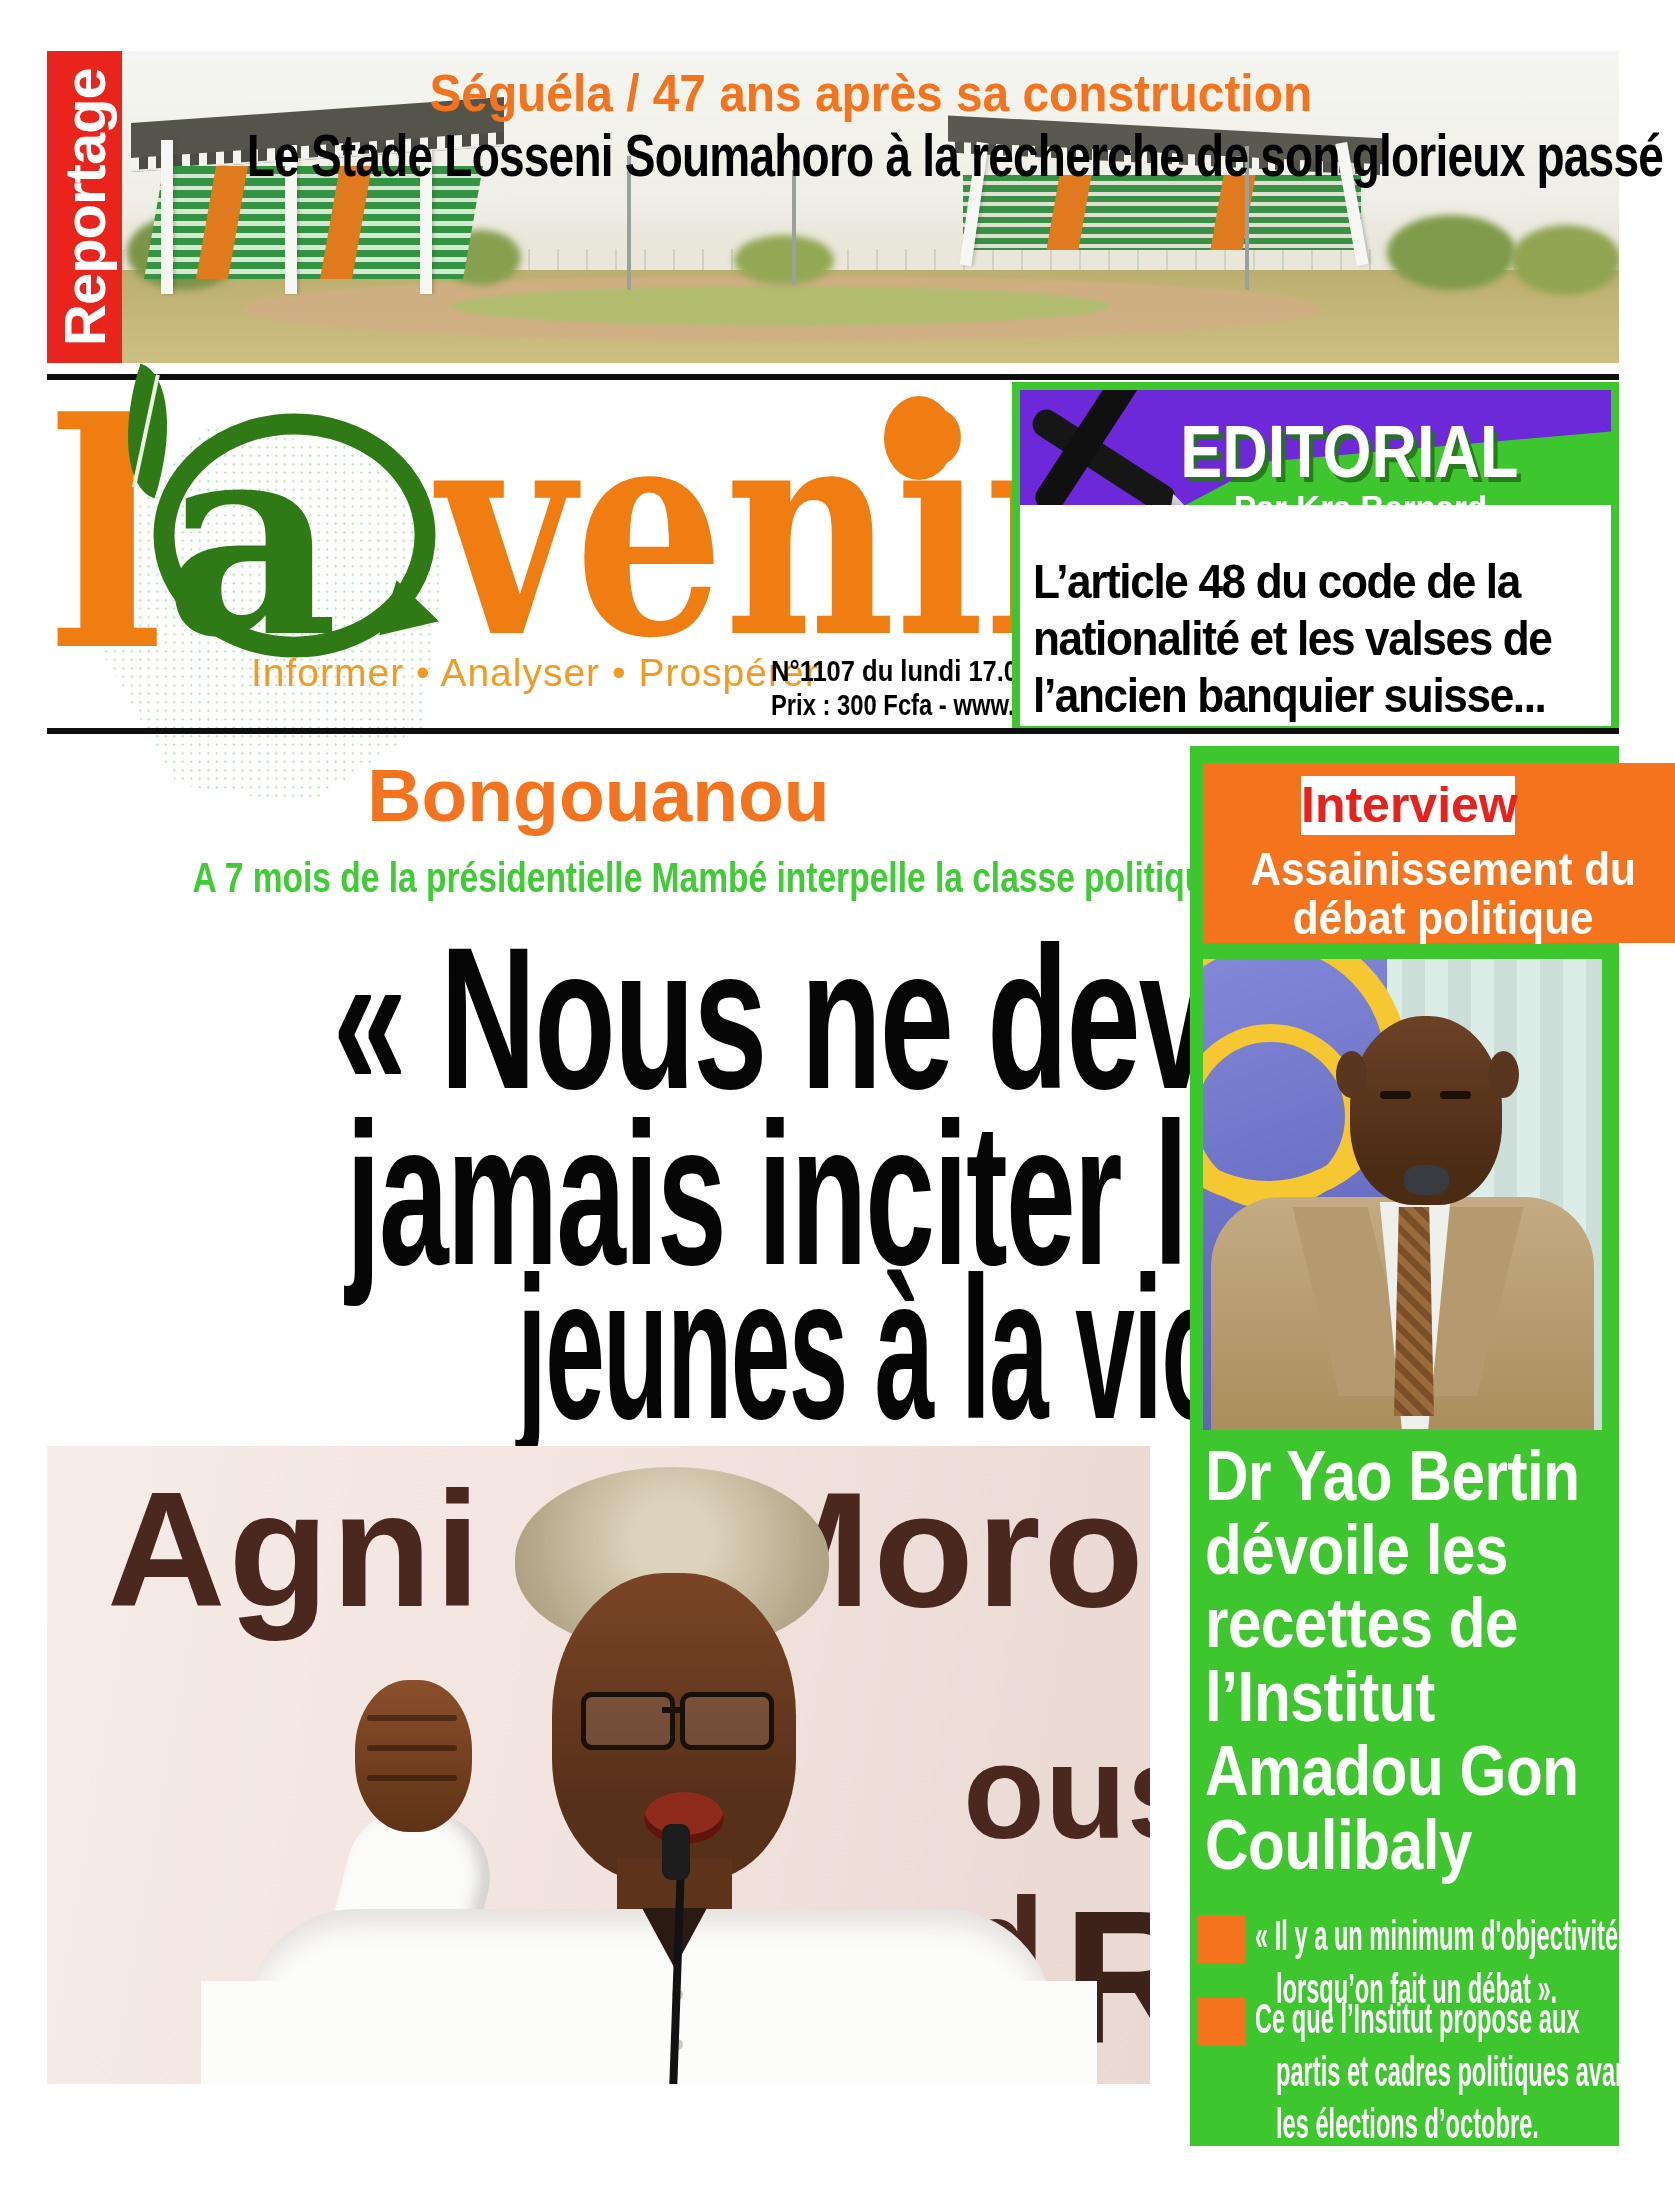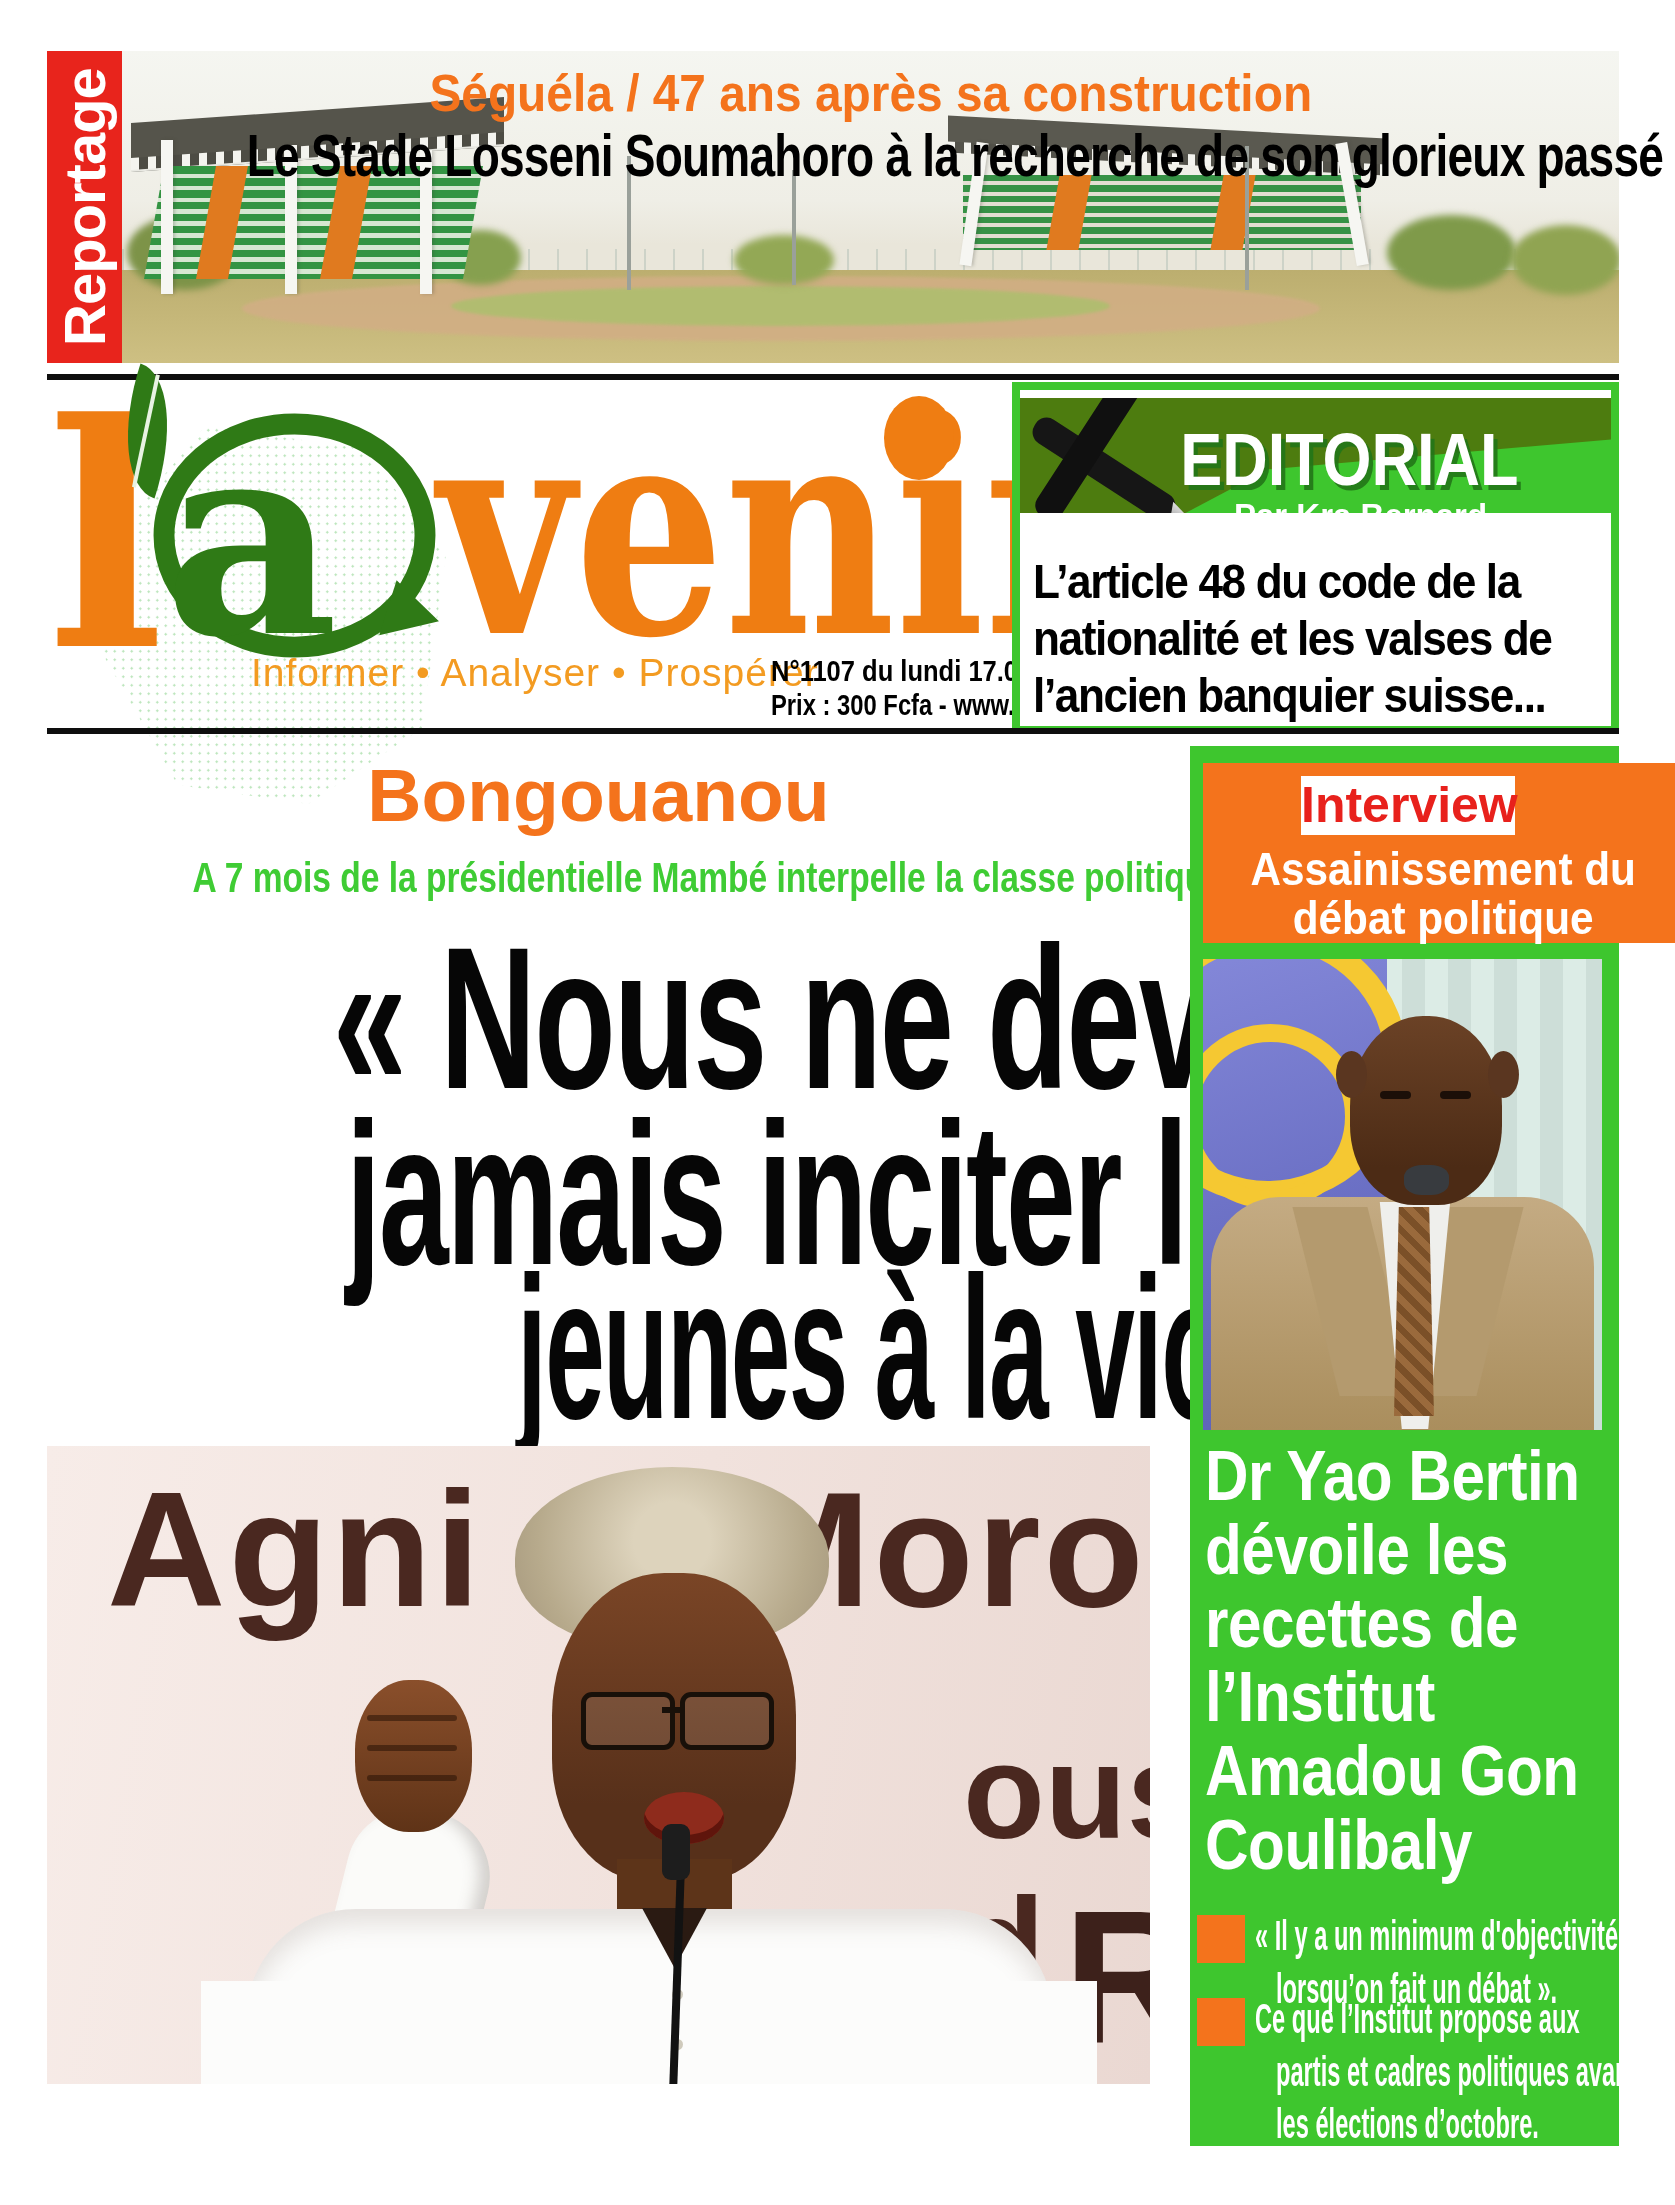--- a/index.html
+++ b/index.html
@@ -72,21 +72,21 @@
   .i-dot{left:884px;top:396px;width:70px;height:84px;background:#ef7d12;border-radius:50%;}
   .tagline{left:251px;top:651px;font-size:39px;font-weight:normal;color:#f39b21;letter-spacing:1px;}
   .issue-line{left:771px;top:655px;font-size:29px;font-weight:bold;color:#000;}
   .issue-line span{display:inline-block;transform:scaleX(.88);transform-origin:left;white-space:nowrap;}
   .price-line{left:771px;top:689px;font-size:29px;font-weight:bold;color:#000;}
   .price-line span{display:inline-block;transform:scaleX(.82);transform-origin:left;white-space:nowrap;}
 
   
   .editorial{left:1012px;top:382px;width:607px;height:352px;background:#fff;
       border:8px solid #3ec62e;box-sizing:border-box;}
-  .ed-header{position:absolute;left:0;top:0;width:100%;height:115px;background:#4d7c0f;overflow:hidden;margin-top:8px;}
+  .ed-header{position:absolute;left:0;top:0;width:100%;height:115px;background:#6d28d9;overflow:hidden;}
   .ed-wedge{position:absolute;left:0;top:0;width:100%;height:100%;background:#3ec62e;
       clip-path:polygon(28% 100%,100% 100%,100% 36%,42% 62%);}
   .ed-title{position:absolute;left:85px;top:18px;width:488px;text-align:center;color:#fff;
       font-size:75px;font-weight:bold;text-shadow:5px 5px 0 rgba(34,118,24,.9);}
   .ed-title span{display:inline-block;transform:scaleX(.84);white-space:nowrap;}
   .ed-byline{position:absolute;left:214px;top:99px;width:299px;text-align:left;color:#fff;
       font-size:33px;font-weight:bold;}
   .pen{position:absolute;left:-7px;top:-3px;width:209px;height:154px;}
   .pen-cap{position:absolute;left:9px;top:60px;width:164px;height:28px;background:#161616;
       border-radius:13px;transform:rotate(33deg);}

